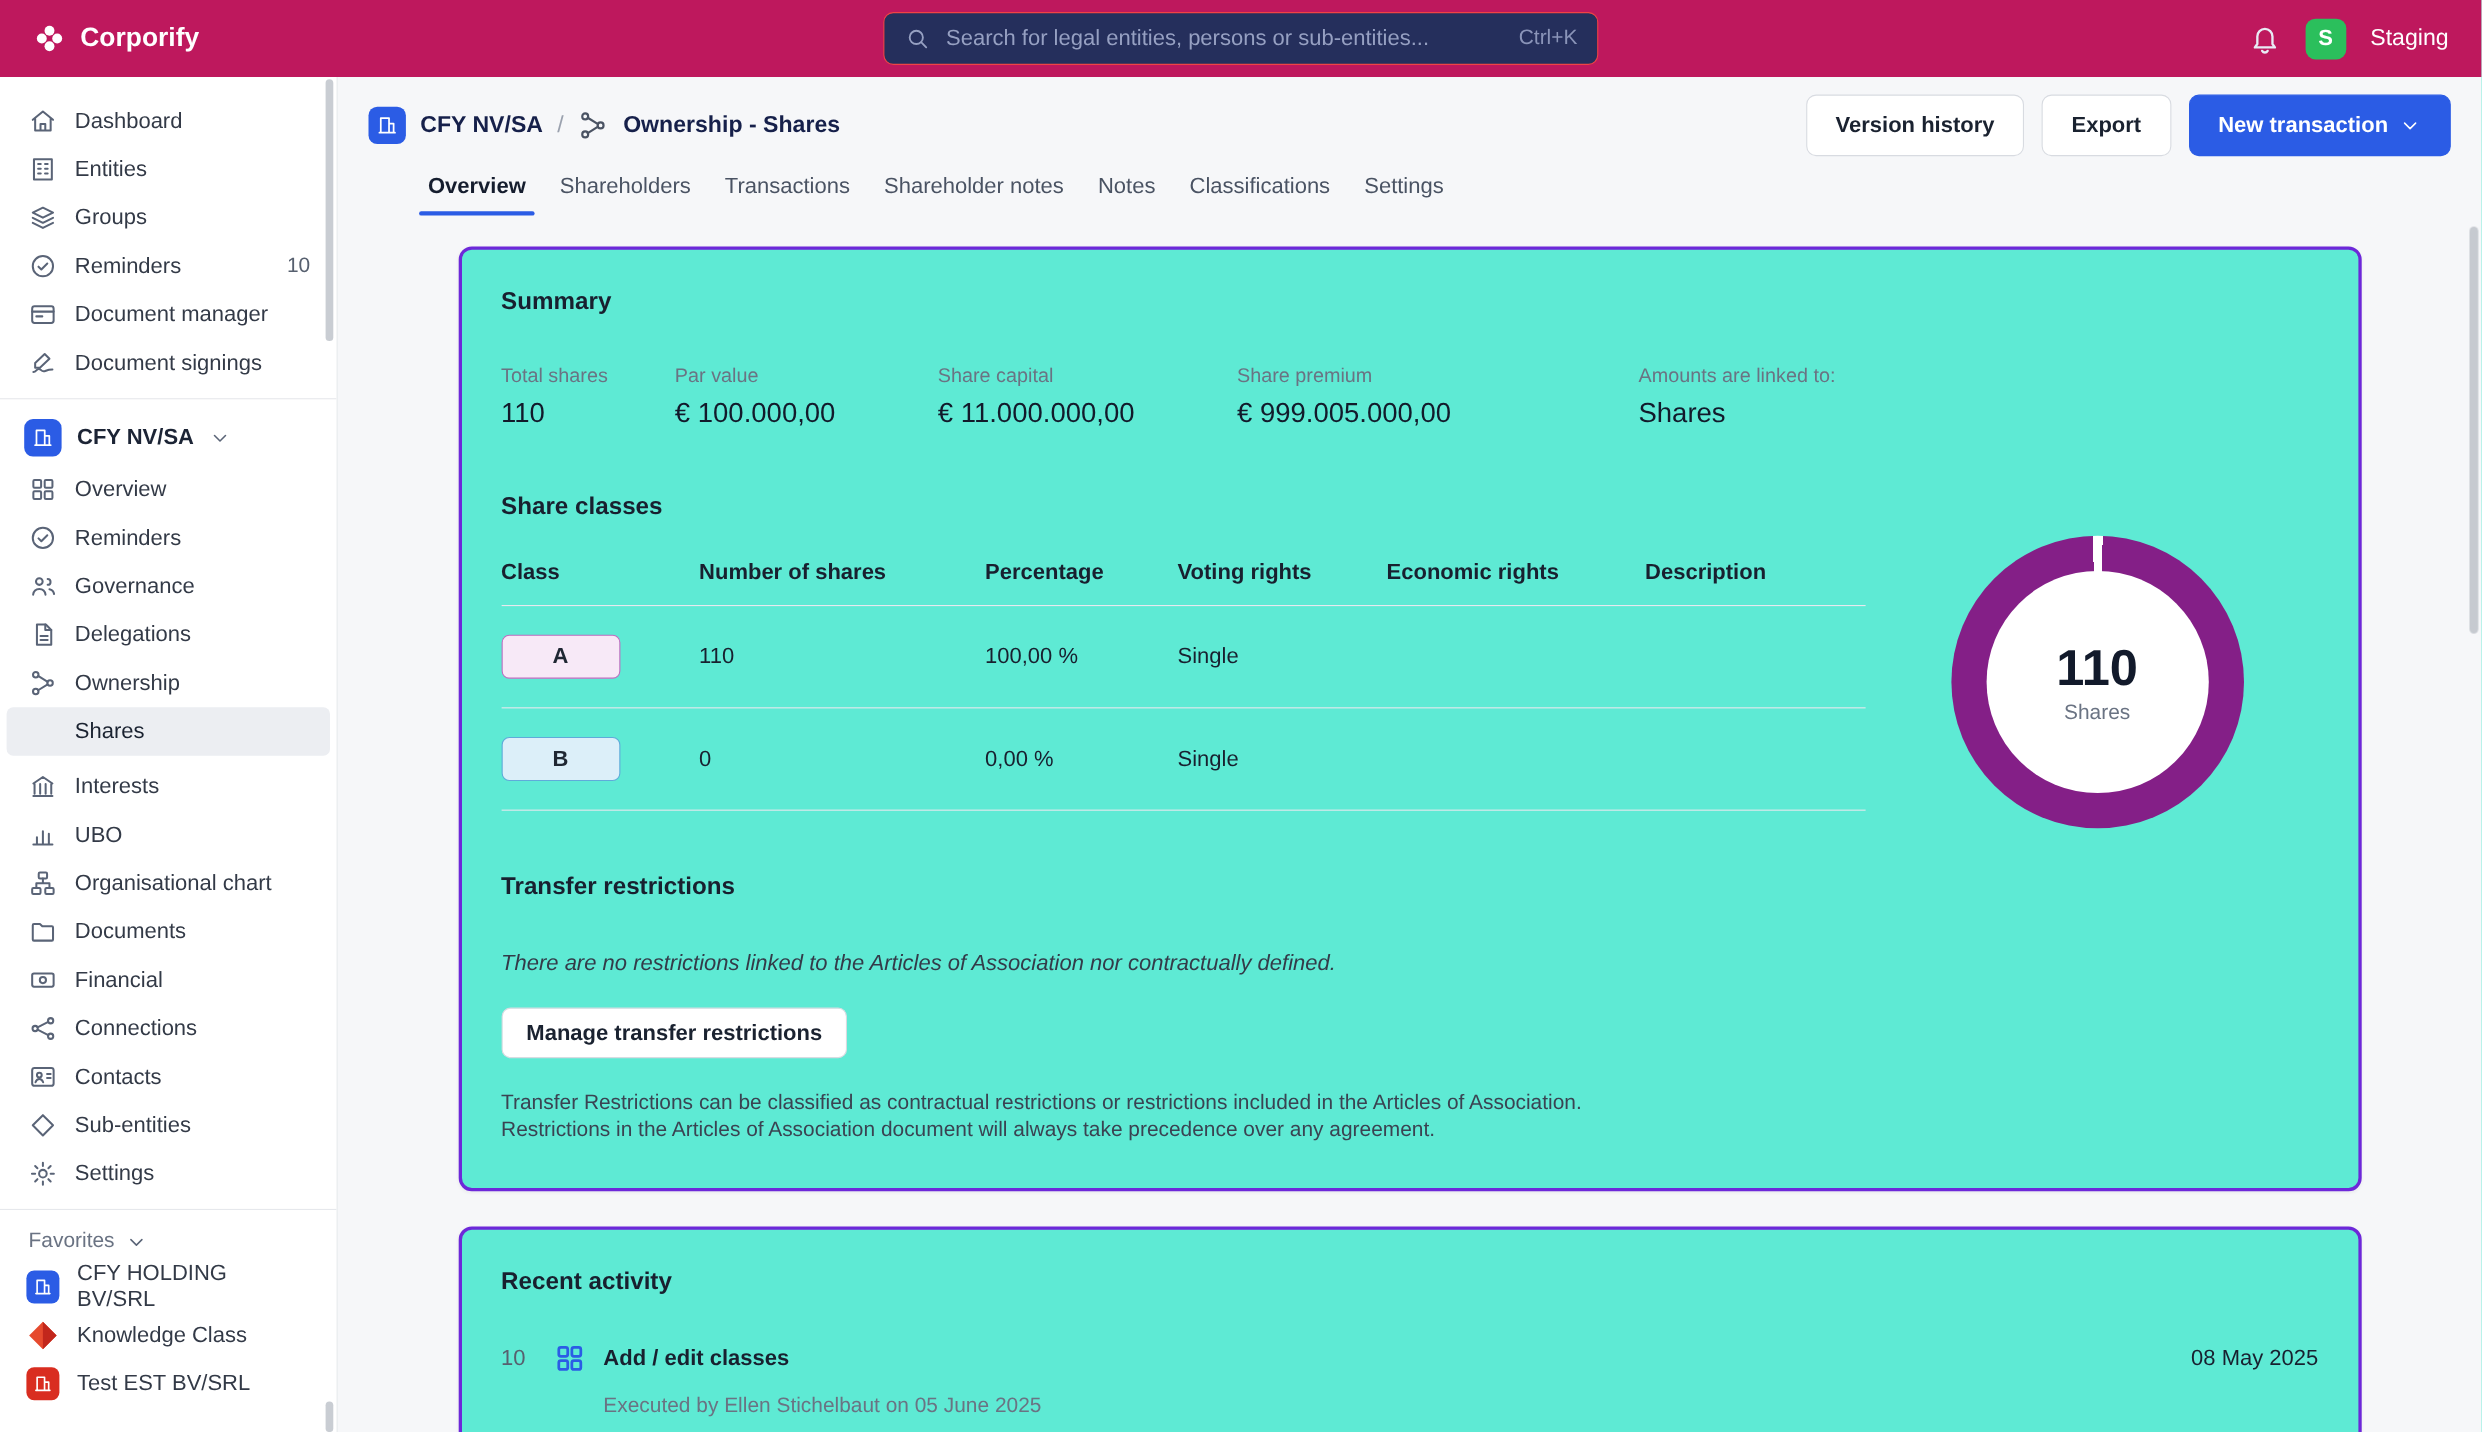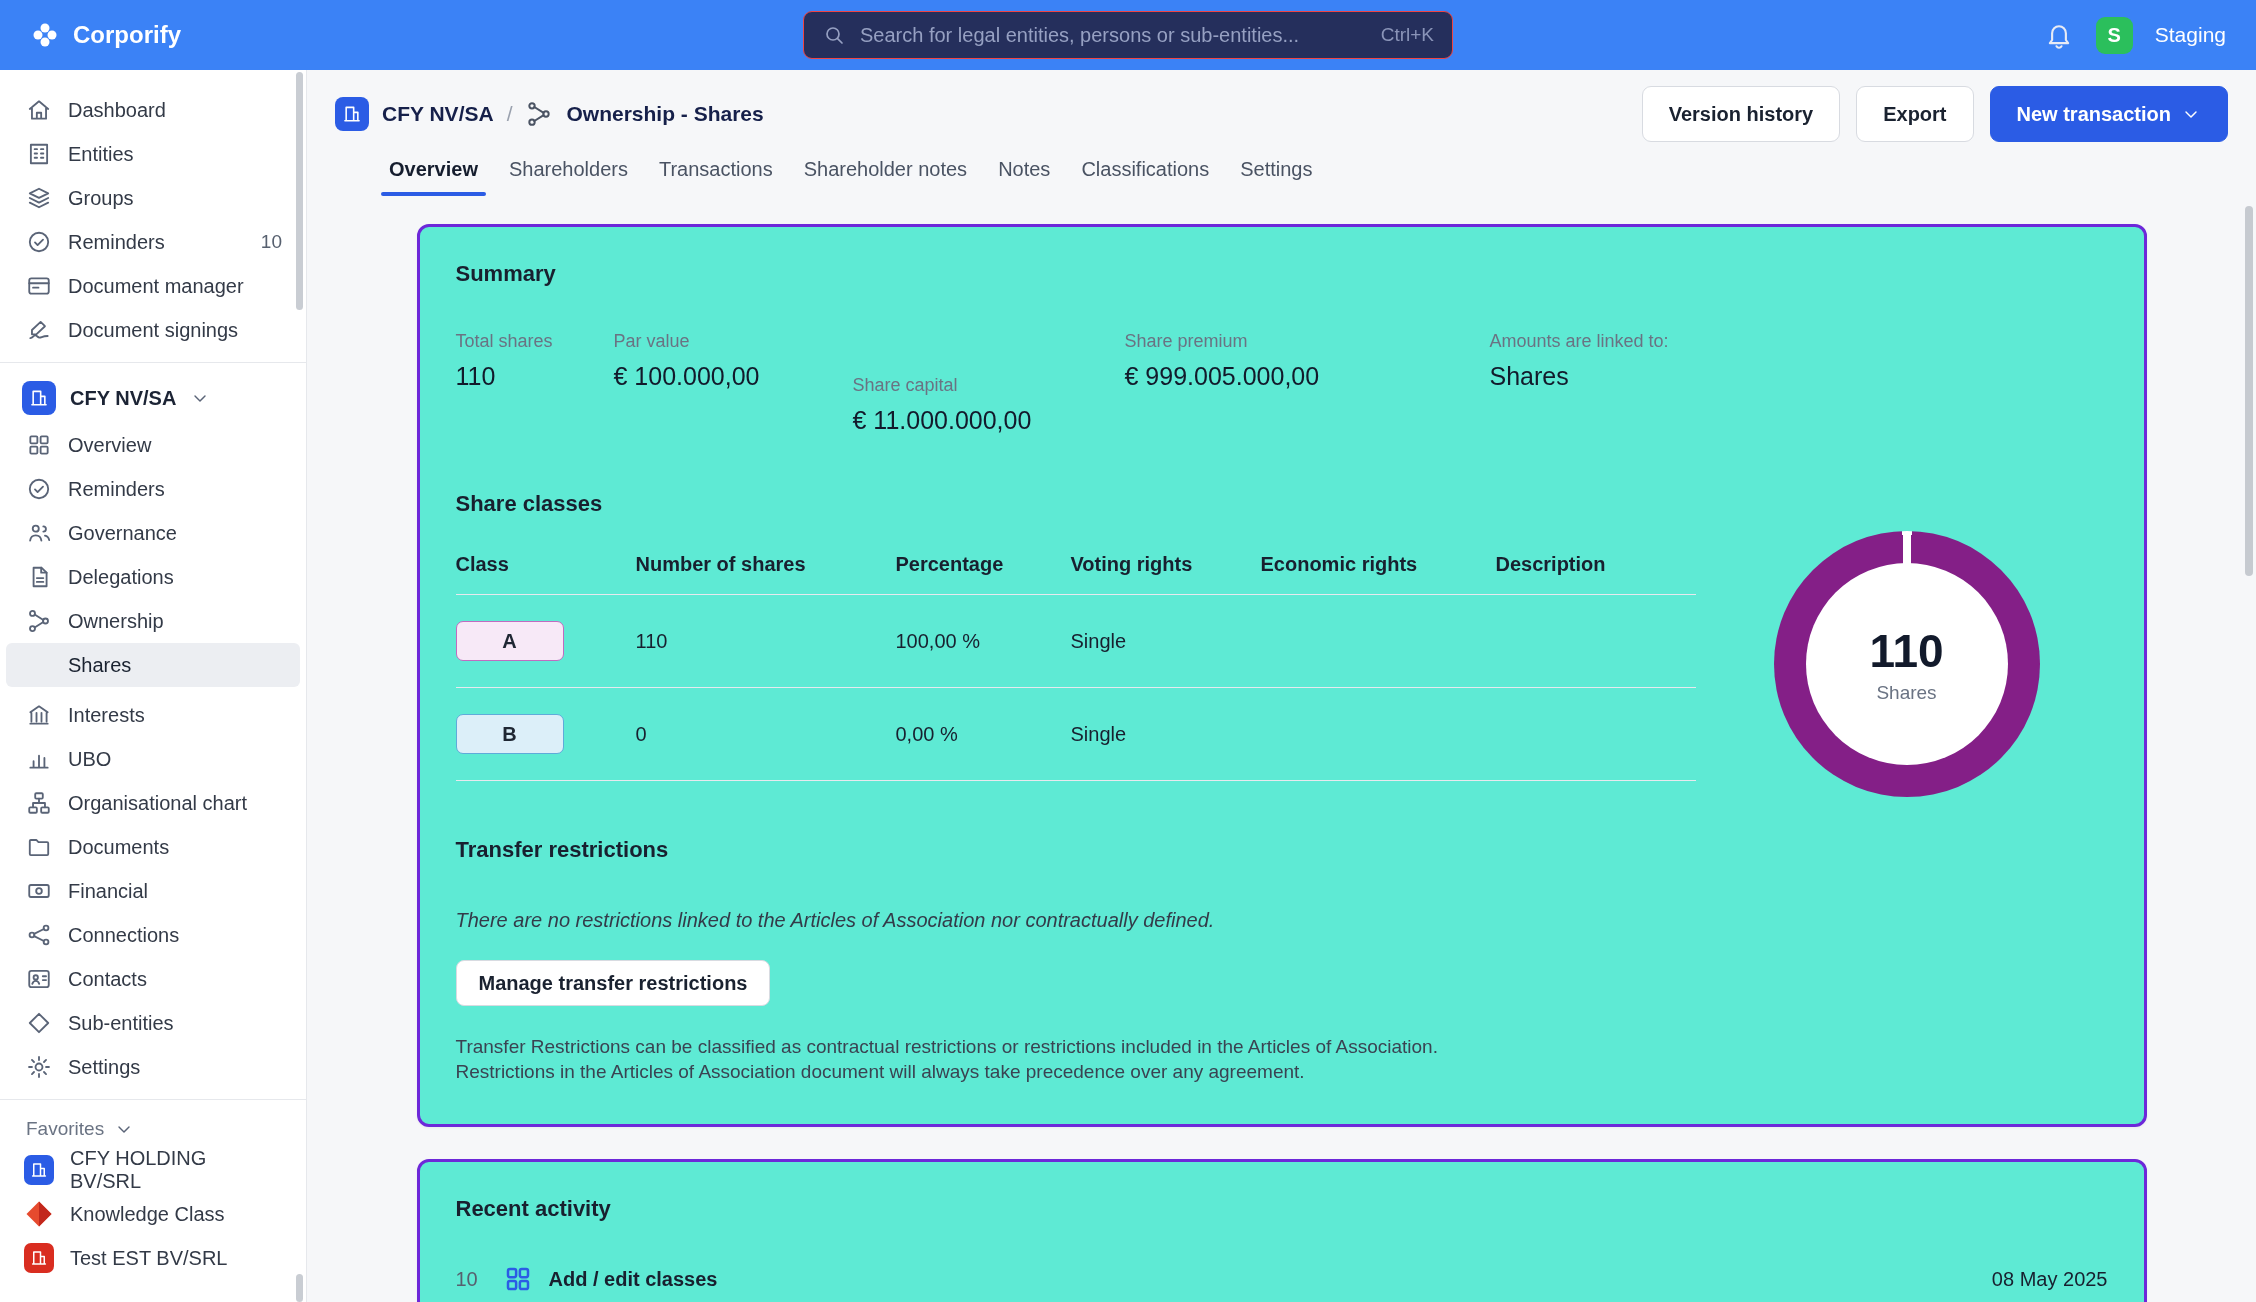--- a/index.html
+++ b/index.html
@@ -2,21 +2,21 @@
 <html><head>
 <meta charset="utf-8">
 <style>
   * { box-sizing: border-box; margin: 0; padding: 0; }
   html,body { width:2256px; height:1302px; overflow:hidden; }
   body { font-family:"Liberation Sans","DejaVu Sans",sans-serif; background:#F6F7F9; color:#1A2230; }
   svg { display:block; width:100%; height:100%; fill:none; stroke:currentColor; stroke-width:1.7; stroke-linecap:round; stroke-linejoin:round; }
   .filled svg { fill:currentColor; stroke:none; }
 
   
-  .topbar { position:relative; height:70px; background:#3b82f6; display:flex; align-items:center; padding:0 30px; z-index:10; }
+  .topbar { position:relative; height:70px; background:#be185d; display:flex; align-items:center; padding:0 30px; z-index:10; }
   .brand { display:flex; align-items:center; gap:13px; color:#fff; font-size:24px; font-weight:700; }
   .brand-logo { width:30px; height:30px; color:#fff; }
   .searchbox { position:absolute; left:50%; transform:translateX(-50%); width:650px; height:48px; background:#252F5C; border:1px solid #ef4444; border-radius:9px; display:flex; align-items:center; gap:14px; padding:0 18px; }
   .search-icon { width:24px; height:24px; color:#96A0C2; flex:none; }
   .searchbox input { flex:1; background:transparent; border:none; outline:none; color:#E5E9F5; font-size:20px; font-family:inherit; }
   .searchbox input::placeholder { color:#96A0C2; }
   .shortcut { color:#8A94B8; font-size:19px; }
   .tb-right { margin-left:auto; display:flex; align-items:center; gap:22px; }
   .bell { width:30px; height:30px; color:#E8EBF5; cursor:pointer; }
   .avatar { width:37px; height:37px; border-radius:9px; background:#2BBF5C; color:#fff; font-size:20px; font-weight:700; display:flex; align-items:center; justify-content:center; cursor:pointer; }
@@ -68,21 +68,21 @@
   .tab { position:relative; height:100%; display:flex; align-items:center; cursor:pointer; padding:0 2px; }
   .tab.active { color:#151D2E; font-weight:600; }
   .tab.active::after { content:""; position:absolute; left:-6px; right:-6px; bottom:0; height:4px; border-radius:2px; background:#2B5CE5; }
 
   
   .scroll-area { margin-top:28px; }
   .card { width:1730px; margin:0 auto; background:#5eead4; border:3px solid #6d28d9; border-radius:12px; box-shadow:0 1px 3px rgba(16,24,40,.05); }
   .summary-card { padding:34px 36px 40px; }
   .card-title { font-size:22px; font-weight:700; color:#18202F; }
   .summary-fields { display:flex; margin-top:44px; }
-  .sf:nth-child(1){ width:158px; } .sf:nth-child(2){ width:239px; } .sf:nth-child(3){ width:272px;margin-top:44px; } .sf:nth-child(4){ width:365px; } .sf:nth-child(5){ flex:1; }
+  .sf:nth-child(1){ width:158px; } .sf:nth-child(2){ width:239px; } .sf:nth-child(3){ width:272px; } .sf:nth-child(4){ width:365px; } .sf:nth-child(5){ flex:1; }
   .sf-label { font-size:18px; color:#6A7383; }
   .sf-value { font-size:25px; color:#121A2B; margin-top:10px; }
   .section-title { font-size:22px; font-weight:600; color:#18202F; margin-top:56px; }
 
   .sc-wrap { position:relative; margin-top:36px; }
   .sc-table { width:1240px; }
   .sc-grid { display:grid; grid-template-columns:180px 260px 175px 190px 235px 1fr; align-items:center; }
   .sc-header { font-size:20px; font-weight:600; color:#18202F; padding-bottom:18px; border-bottom:1px solid #E7E9EE; }
   .sc-row { height:93px; border-bottom:1px solid #E7E9EE; font-size:20px; color:#18202F; cursor:pointer; }
   .class-badge { width:108px; height:40px; border-radius:7px; display:flex; align-items:center; justify-content:center; font-size:20px; font-weight:600; color:#1F2733; border:1.5px solid; }

